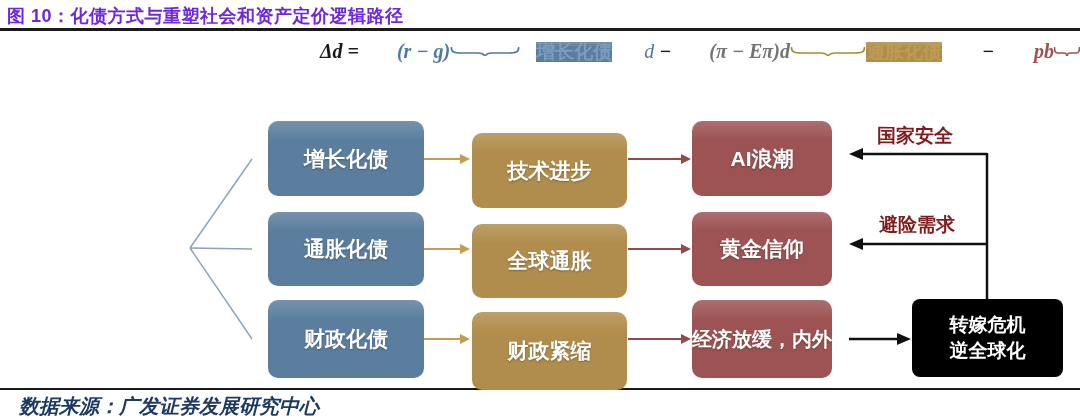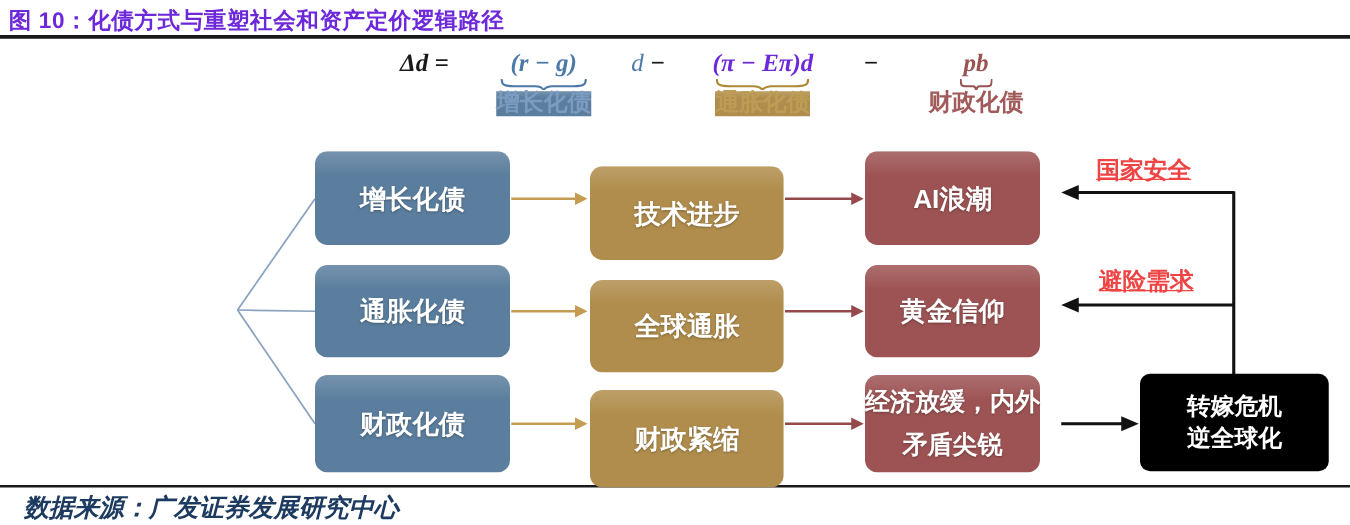--- a/index.html
+++ b/index.html
@@ -17,59 +17,59 @@
   .rule.bottom{top:388px;height:2px;}
   
   .formula{
     position:absolute;left:320px;top:40px;display:flex;align-items:flex-start;
     font-family:"Liberation Serif",serif;
     gap:24px;
   }
   .f-expr{font-style:italic;font-weight:bold;font-size:20px;line-height:22px;white-space:nowrap;}
   .f-dark{color:#1a1a1a;}
   .f-blue{color:#4d79a8;}
-  .f-gold{color:#6d28d9;}
+  .f-gold{color:#737373;}
   .f-red{color:#9b5253;}
-  .f-grp{display:flex;flex-direction:column;align-items:center;text-align:right;}
+  .f-grp{display:flex;flex-direction:row;align-items:center;text-align:right;}
   .f-grp .brace{display:block;height:9px;margin-top:1px;}
   .f-label{
     font-family:"Liberation Sans",sans-serif;font-style:normal;
     font-size:19px;font-weight:bold;line-height:20px;margin-top:1px;white-space:nowrap;
   }
   .f-label.blue{color:#7b9cc0;}
   .f-label.gold{color:#bd9d55;}
   .f-label.red{color:#a05a5a;}
   .f-lhs{margin-right:14px;}
   .f-tail{margin:0 14px 0 8px;}
   .f-minus{margin:0 16px;}
   
   .box{
     position:absolute;display:flex;flex-direction:column;align-items:center;justify-content:center;
     border-radius:10px;color:#ffffff;font-weight:bold;text-align:center;
     text-shadow:0 1px 2px rgba(0,0,0,.30);z-index:2;
   }
   .box .ln{display:block;}
   .maroon{background:linear-gradient(180deg,rgba(255,255,255,.16),rgba(255,255,255,0) 26%),#9d5353;}
-  .blue  {background:linear-gradient(180deg,rgba(255,255,255,.16),rgba(255,255,255,0) 26%),#5b7e9e;}
+  .blue  {background:linear-gradient(180deg,rgba(255,255,255,.16),rgba(255,255,255,0) 26%),#5b7e9e;margin-left:16px;}
   .gold  {background:linear-gradient(180deg,rgba(255,255,255,.16),rgba(255,255,255,0) 26%),#b08d4c;}
   .root-box{left:31px;top:210px;width:157px;height:75px;font-size:20px;}
   .c1{left:252px;width:156px;font-size:21px;}
   .c2{left:472px;width:155px;font-size:21px;margin-top:12px;}
   .c3{left:692px;width:140px;font-size:21px;}
   .r1{top:121px;height:75px;}
   .r2{top:212px;height:74px;}
   .r3{top:300px;height:78px;}
   .c3.r3{font-size:20px;line-height:34px;}
   .black-box{
     left:912px;top:299px;width:151px;height:78px;background:#000000;border-radius:8px;
     font-size:19px;justify-content:center;padding:6px 0;box-sizing:border-box;
   }
   
   .anno{
-    position:absolute;font-size:19px;font-weight:bold;color:#ef4444;white-space:nowrap;z-index:2;text-decoration:underline;
+    position:absolute;font-size:19px;font-weight:bold;color:#7f1d1d;white-space:nowrap;z-index:2;
   }
   .anno.top{left:877px;top:123px;}
   .anno.mid{left:879px;top:212px;}
   
   .overlay{position:absolute;left:0;top:0;z-index:1;}
   
   .source{
     position:absolute;left:19px;top:393px;font-family:"Liberation Serif",serif;
     font-style:italic;font-size:20px;font-weight:bold;color:#1d3b60;white-space:nowrap;
   }
@@ -157,21 +157,20 @@
   <div class="box blue c1 r3">财政化债</div>
 
   <div class="box gold c2 r1">技术进步</div>
   <div class="box gold c2 r2">全球通胀</div>
   <div class="box gold c2 r3">财政紧缩</div>
 
   <div class="box maroon c3 r1">AI浪潮</div>
   <div class="box maroon c3 r2">黄金信仰</div>
   <div class="box maroon c3 r3">
     <span class="ln">经济放缓，内外</span>
-    <span class="ln">矛盾尖锐</span>
   </div>
 
   <div class="anno top">国家安全</div>
   <div class="anno mid">避险需求</div>
 
   <div class="box black-box">
     <span class="ln">转嫁危机</span>
     <span class="ln">逆全球化</span>
   </div>
 

